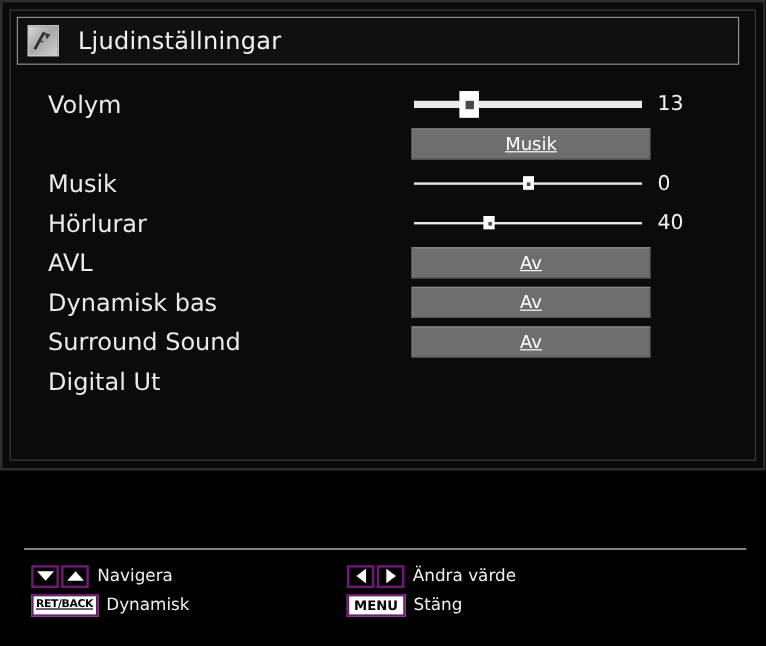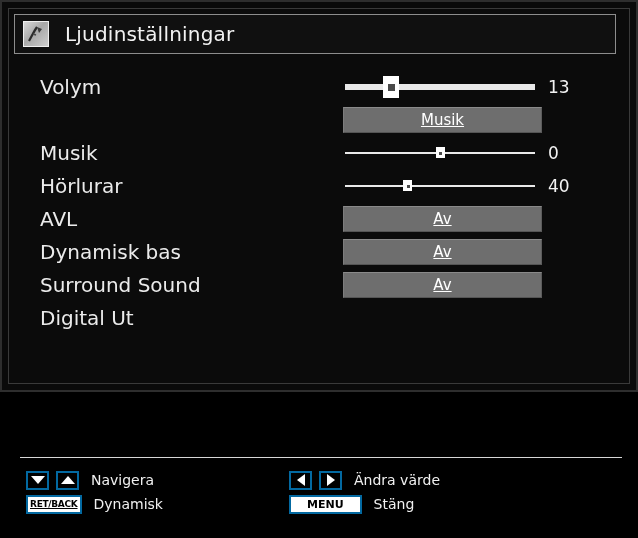--- a/index.html
+++ b/index.html
@@ -198,40 +198,40 @@
     display: flex;
     align-items: center;
     height: 20px;
   }
   .hint-col-left  { left: 24px; text-decoration: underline; }
   .hint-col-right { left: 287px; }
   .hint-row1 { top: 2px; }
   .hint-row2 { top: 26px; }
 
   .keycap {
-    border: 2px solid #0369a1;
+    border: 2px solid #701a75;
     background: #000000;
     box-sizing: border-box;
     height: 19px;
     min-width: 23px;
     display: flex;
     align-items: center;
     justify-content: center;
-    margin-right: 7px;
+    margin-right: 2px;
   }
   .keycap.solid {
     background: #ffffff;
     color: #000000;
     font-size: 9px;
     font-weight: bold;
     letter-spacing: -0.3px;
     padding: 0 2px;
     min-width: 0;
   }
-  .keycap.solid.menu { font-size: 11px; letter-spacing: 0px; padding: 0 16px; }
+  .keycap.solid.menu { font-size: 11px; letter-spacing: 0px; padding: 0 4px; }
 
   .tri {
     width: 0;
     height: 0;
     border-style: solid;
   }
   .tri-down  { border-width: 8px 7px 0 7px;  border-color: #fff transparent transparent transparent; }
   .tri-up    { border-width: 0 7px 8px 7px;  border-color: transparent transparent #fff transparent; }
   .tri-left  { border-width: 6px 8px 6px 0;  border-color: transparent #fff transparent transparent; }
   .tri-right { border-width: 6px 0 6px 8px;  border-color: transparent transparent transparent #fff; }

